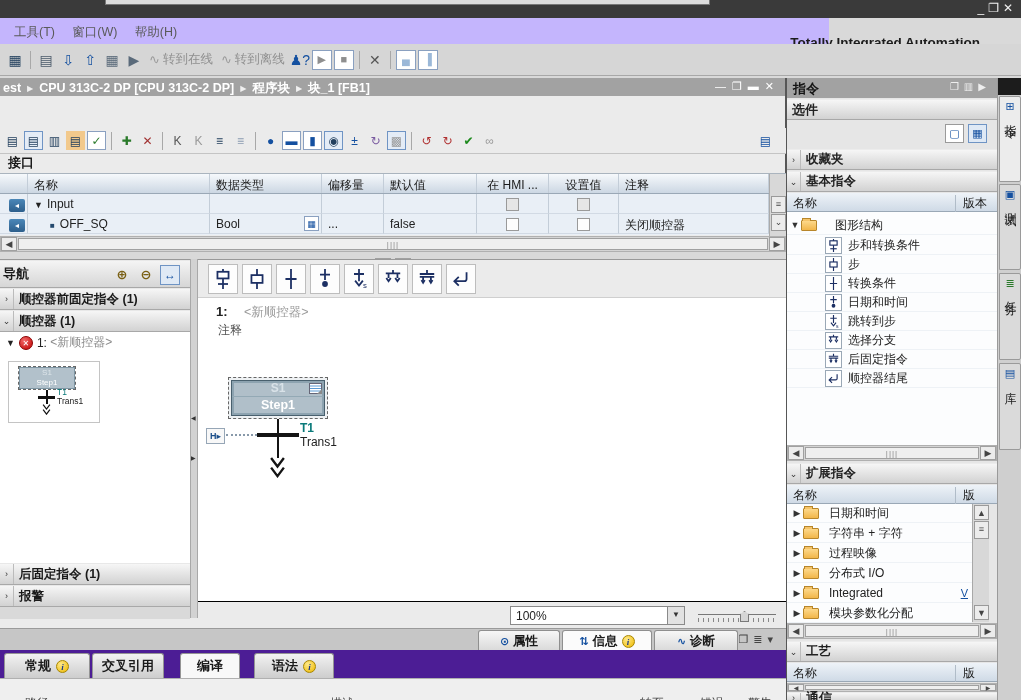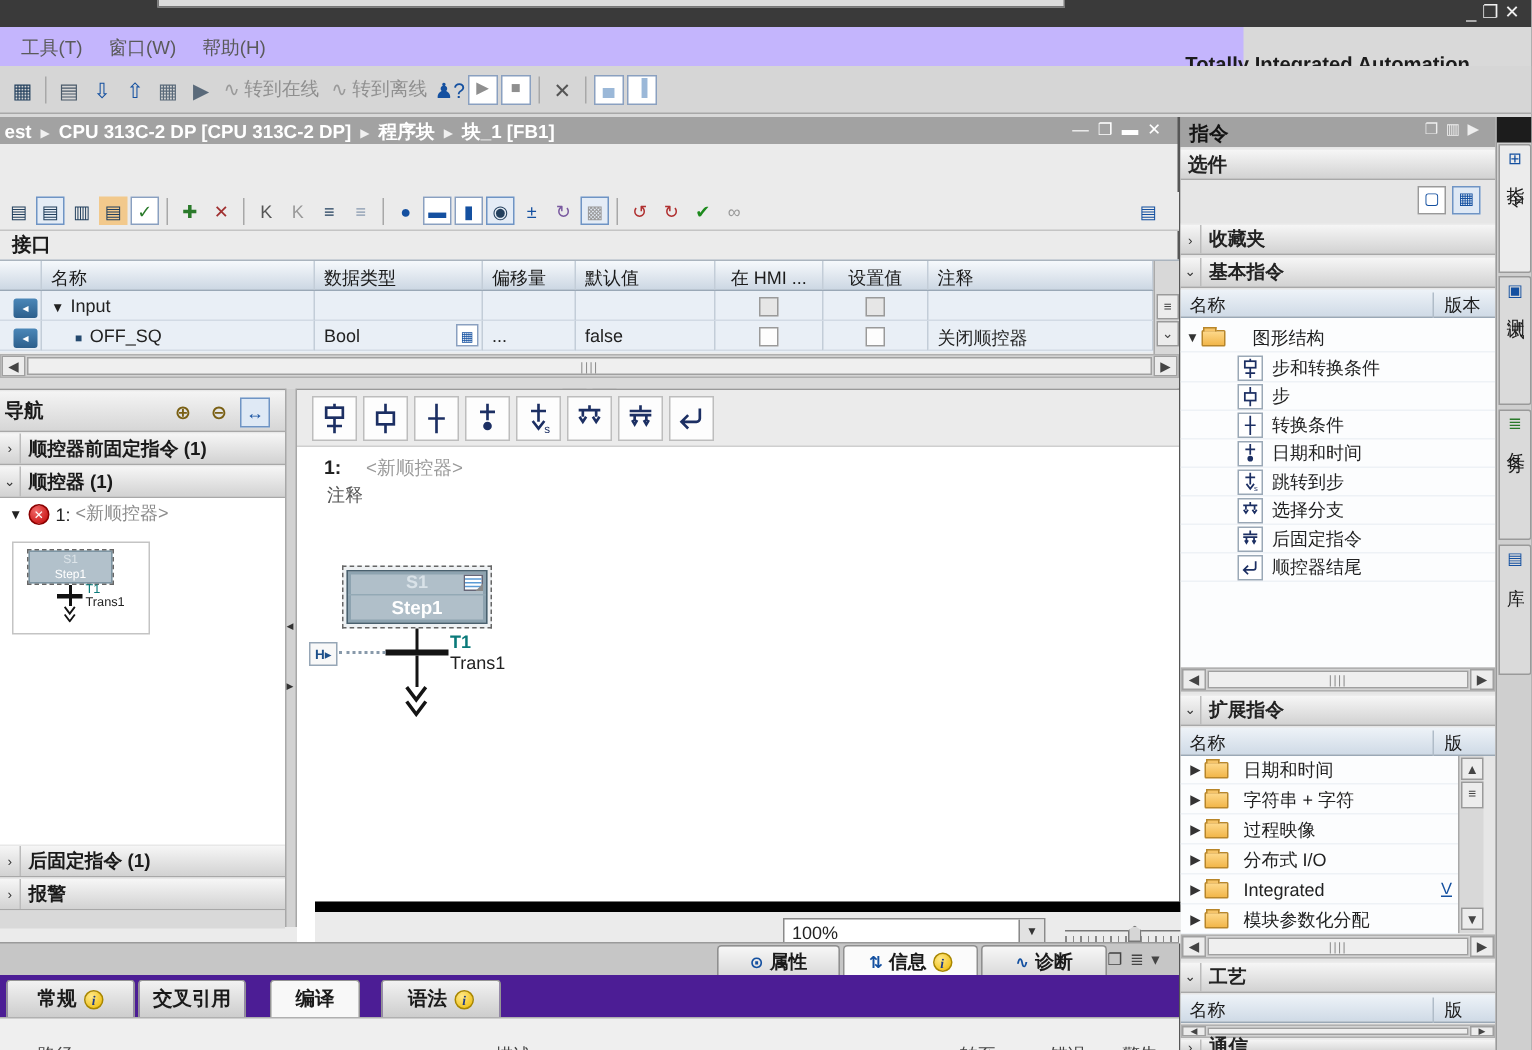--- a/index.html
+++ b/index.html
@@ -112,21 +112,21 @@
   .stepbox .sname{text-align:center;font-size:12.5px;font-weight:bold;color:#fff;line-height:17px}
   .gridbadge{position:absolute;right:2px;top:2px;width:13px;height:11px}
   .vline{position:absolute;width:2px;background:#141414}
   #crossbar{position:absolute;left:59px;top:173px;width:42px;height:4px;background:#141414}
   #t1{position:absolute;left:102px;top:161px;color:#0a7a7a;font-weight:bold}
   #trans1{position:absolute;left:102px;top:175px;color:#222}
   #chev{position:absolute;left:71px;top:197px;width:17px;height:21px}
   #hint{position:absolute;left:8px;top:168px;width:19px;height:16px;background:#f8f8f8;border:1px solid #96a6b6;
         font-size:9px;font-weight:bold;color:#1c4f8a;text-align:center;line-height:14px}
   #dotline{position:absolute;left:28px;top:174px;width:31px;border-top:2px dotted #8899aa}
-  #zoombar{position:absolute;left:12px;top:341px;width:588px;height:28px;background:#ebebeb;border-top:7px solid #000000}
+  #zoombar{position:absolute;left:0;top:341px;width:588px;height:28px;background:#ebebeb;border-top:1px solid #000000}
   #zoomcombo{position:absolute;left:312px;top:4px;width:175px;height:19px;background:#fff;border:1px solid #8a8a8a;
              font-size:12px;padding:2px 0 0 5px}
   #zoomdd{position:absolute;right:0;top:0;width:17px;height:17px;background:#e2e2e2;border-left:1px solid #8a8a8a;
           font-size:8px;text-align:center;line-height:16px;color:#333}
   #slider{position:absolute;left:500px;top:9px;width:78px;height:12px}
   #slidertrack{position:absolute;left:0;top:3px;width:78px;height:1px;background:#777}
   #sliderticks{position:absolute;left:0;top:7px;width:78px;height:4px;
     background:repeating-linear-gradient(90deg,#888 0 1px,transparent 1px 5px)}
   #sliderthumb{position:absolute;left:42px;top:0;width:9px;height:11px;background:#d6d6d6;border:1px solid #7a7a7a;
     clip-path:polygon(0 30%,50% 0,100% 30%,100% 100%,0 100%)}

